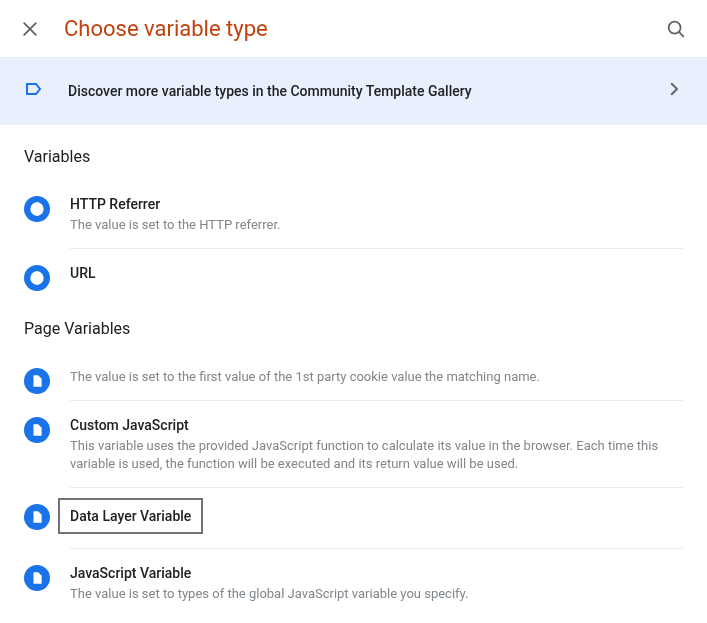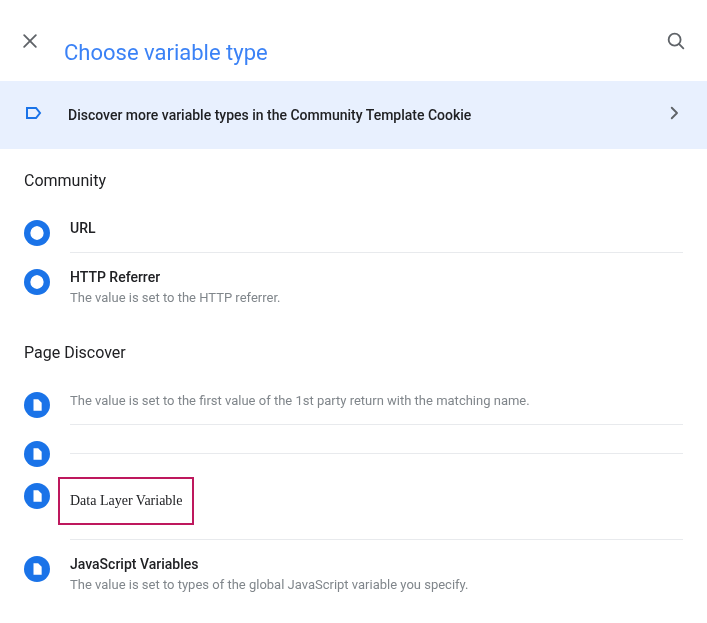--- a/index.html
+++ b/index.html
@@ -14,23 +14,22 @@
       width: 707px;
     }
     .header {
       display: flex;
       align-items: center;
       padding: 16px 20px;
       gap: 24px;
     }
     .header-title {
       font-size: 22px;
-      color: #3b82f6;
+      color: #c2410c;
       flex: 1;
-      margin-top: 24px;
     }
     .close-icon, .search-icon {
       color: #5f6368;
       cursor: pointer;
       display: flex;
       align-items: center;
       justify-content: center;
     }
     .banner {
       background: #e8f0fe;
@@ -80,26 +79,25 @@
       color: #202124;
       line-height: 20px;
     }
     .item-desc {
       font-size: 13px;
       color: #80868b;
       line-height: 18px;
       margin-top: 2px;
     }
     .highlight-box {
-      border: 2px solid #be185d;
+      border: 2px solid #737373;
       display: inline-block;
-      padding: 12px 10px;
+      padding: 6px 10px;
       margin-left: -12px;
       margin-top: -4px;
-      font-family: Liberation Serif, serif;
     }
     .item-row {
       display: flex;
       align-items: flex-start;
       gap: 20px;
       padding: 14px 0 0 0;
       cursor: pointer;
     }
     .item-row .item-body-outer {
       flex: 1;
@@ -131,82 +129,84 @@
     </svg>
   </span>
 </div>
 
 <div class="banner">
   <span class="tag-icon">
     <svg width="24" height="24" viewBox="0 0 24 24" fill="none" stroke="#1a73e8" stroke-width="2">
       <path d="M3 7 L12 7 L16 12 L12 17 L3 17 Z"></path>
     </svg>
   </span>
-  <span class="banner-text">Discover more variable types in the Community Template Cookie</span>
+  <span class="banner-text">Discover more variable types in the Community Template Gallery</span>
   <span class="chevron-icon">
     <svg width="18" height="18" viewBox="0 0 24 24" fill="none" stroke="#5f6368" stroke-width="2.5" stroke-linecap="round" stroke-linejoin="round">
       <polyline points="9 5 16 12 9 19"></polyline>
     </svg>
   </span>
 </div>
 
 <div class="content">
 
   <div class="section-block">
-    <div class="section-title">Community</div>
+    <div class="section-title">Variables</div>
 
     <div class="item-row">
       <div class="item-icon">
         <svg width="16" height="16" viewBox="0 0 24 24" fill="none" stroke="#fff" stroke-width="2">
           <circle cx="12" cy="12" r="9"></circle>
           <ellipse cx="12" cy="12" rx="4" ry="9"></ellipse>
           <line x1="3" y1="12" x2="21" y2="12"></line>
         </svg>
       </div>
       <div class="item-body-outer">
-        <div class="item-title">URL</div>
+        <div class="item-title">HTTP Referrer</div>
+        <div class="item-desc">The value is set to the HTTP referrer.</div>
       </div>
     </div>
 
     <div class="item-row">
       <div class="item-icon">
         <svg width="16" height="16" viewBox="0 0 24 24" fill="none" stroke="#fff" stroke-width="2">
           <circle cx="12" cy="12" r="9"></circle>
           <ellipse cx="12" cy="12" rx="4" ry="9"></ellipse>
           <line x1="3" y1="12" x2="21" y2="12"></line>
         </svg>
       </div>
       <div class="item-body-outer">
-        <div class="item-title">HTTP Referrer</div>
-        <div class="item-desc">The value is set to the HTTP referrer.</div>
+        <div class="item-title">URL</div>
       </div>
     </div>
   </div>
 
   <div class="section-block">
-    <div class="section-title">Page Discover</div>
-
-    <div class="item-row">
-      <div class="item-icon">
-        <svg width="14" height="14" viewBox="0 0 24 24" fill="#fff">
-          <path d="M6 2 L14 2 L20 8 L20 22 L6 22 Z M8 12 L16 12 L16 14 L8 14 Z M8 16 L16 16 L16 18 L8 18 Z"></path>
-        </svg>
-      </div>
-      <div class="item-body-outer">
-        <div class="item-desc">The value is set to the first value of the 1st party return with the matching name.</div>
-      </div>
-    </div>
-
-    <div class="item-row">
-      <div class="item-icon">
-        <svg width="14" height="14" viewBox="0 0 24 24" fill="#fff">
-          <path d="M6 2 L14 2 L20 8 L20 22 L6 22 Z M8 12 L16 12 L16 14 L8 14 Z M8 16 L16 16 L16 18 L8 18 Z"></path>
-        </svg>
-      </div>
-      <div class="item-body-outer">
+    <div class="section-title">Page Variables</div>
+
+    <div class="item-row">
+      <div class="item-icon">
+        <svg width="14" height="14" viewBox="0 0 24 24" fill="#fff">
+          <path d="M6 2 L14 2 L20 8 L20 22 L6 22 Z M8 12 L16 12 L16 14 L8 14 Z M8 16 L16 16 L16 18 L8 18 Z"></path>
+        </svg>
+      </div>
+      <div class="item-body-outer">
+        <div class="item-desc">The value is set to the first value of the 1st party cookie value the matching name.</div>
+      </div>
+    </div>
+
+    <div class="item-row">
+      <div class="item-icon">
+        <svg width="14" height="14" viewBox="0 0 24 24" fill="#fff">
+          <path d="M6 2 L14 2 L20 8 L20 22 L6 22 Z M8 12 L16 12 L16 14 L8 14 Z M8 16 L16 16 L16 18 L8 18 Z"></path>
+        </svg>
+      </div>
+      <div class="item-body-outer">
+        <div class="item-title">Custom JavaScript</div>
+        <div class="item-desc">This variable uses the provided JavaScript function to calculate its value in the browser. Each time this variable is used, the function will be executed and its return value will be used.</div>
       </div>
     </div>
 
     <div class="item-row">
       <div class="item-icon">
         <svg width="14" height="14" viewBox="0 0 24 24" fill="#fff">
           <path d="M6 2 L14 2 L20 8 L20 22 L6 22 Z M8 12 L16 12 L16 14 L8 14 Z M8 16 L16 16 L16 18 L8 18 Z"></path>
         </svg>
       </div>
       <div class="item-body-outer">
@@ -216,19 +216,19 @@
       </div>
     </div>
 
     <div class="item-row">
       <div class="item-icon">
         <svg width="14" height="14" viewBox="0 0 24 24" fill="#fff">
           <path d="M6 2 L14 2 L20 8 L20 22 L6 22 Z M8 12 L16 12 L16 14 L8 14 Z M8 16 L16 16 L16 18 L8 18 Z"></path>
         </svg>
       </div>
       <div class="item-body-outer" style="border-bottom:none;">
-        <div class="item-title">JavaScript Variables</div>
+        <div class="item-title">JavaScript Variable</div>
         <div class="item-desc">The value is set to types of the global JavaScript variable you specify.</div>
       </div>
     </div>
 
   </div>
 </div>
 
 </body></html>

